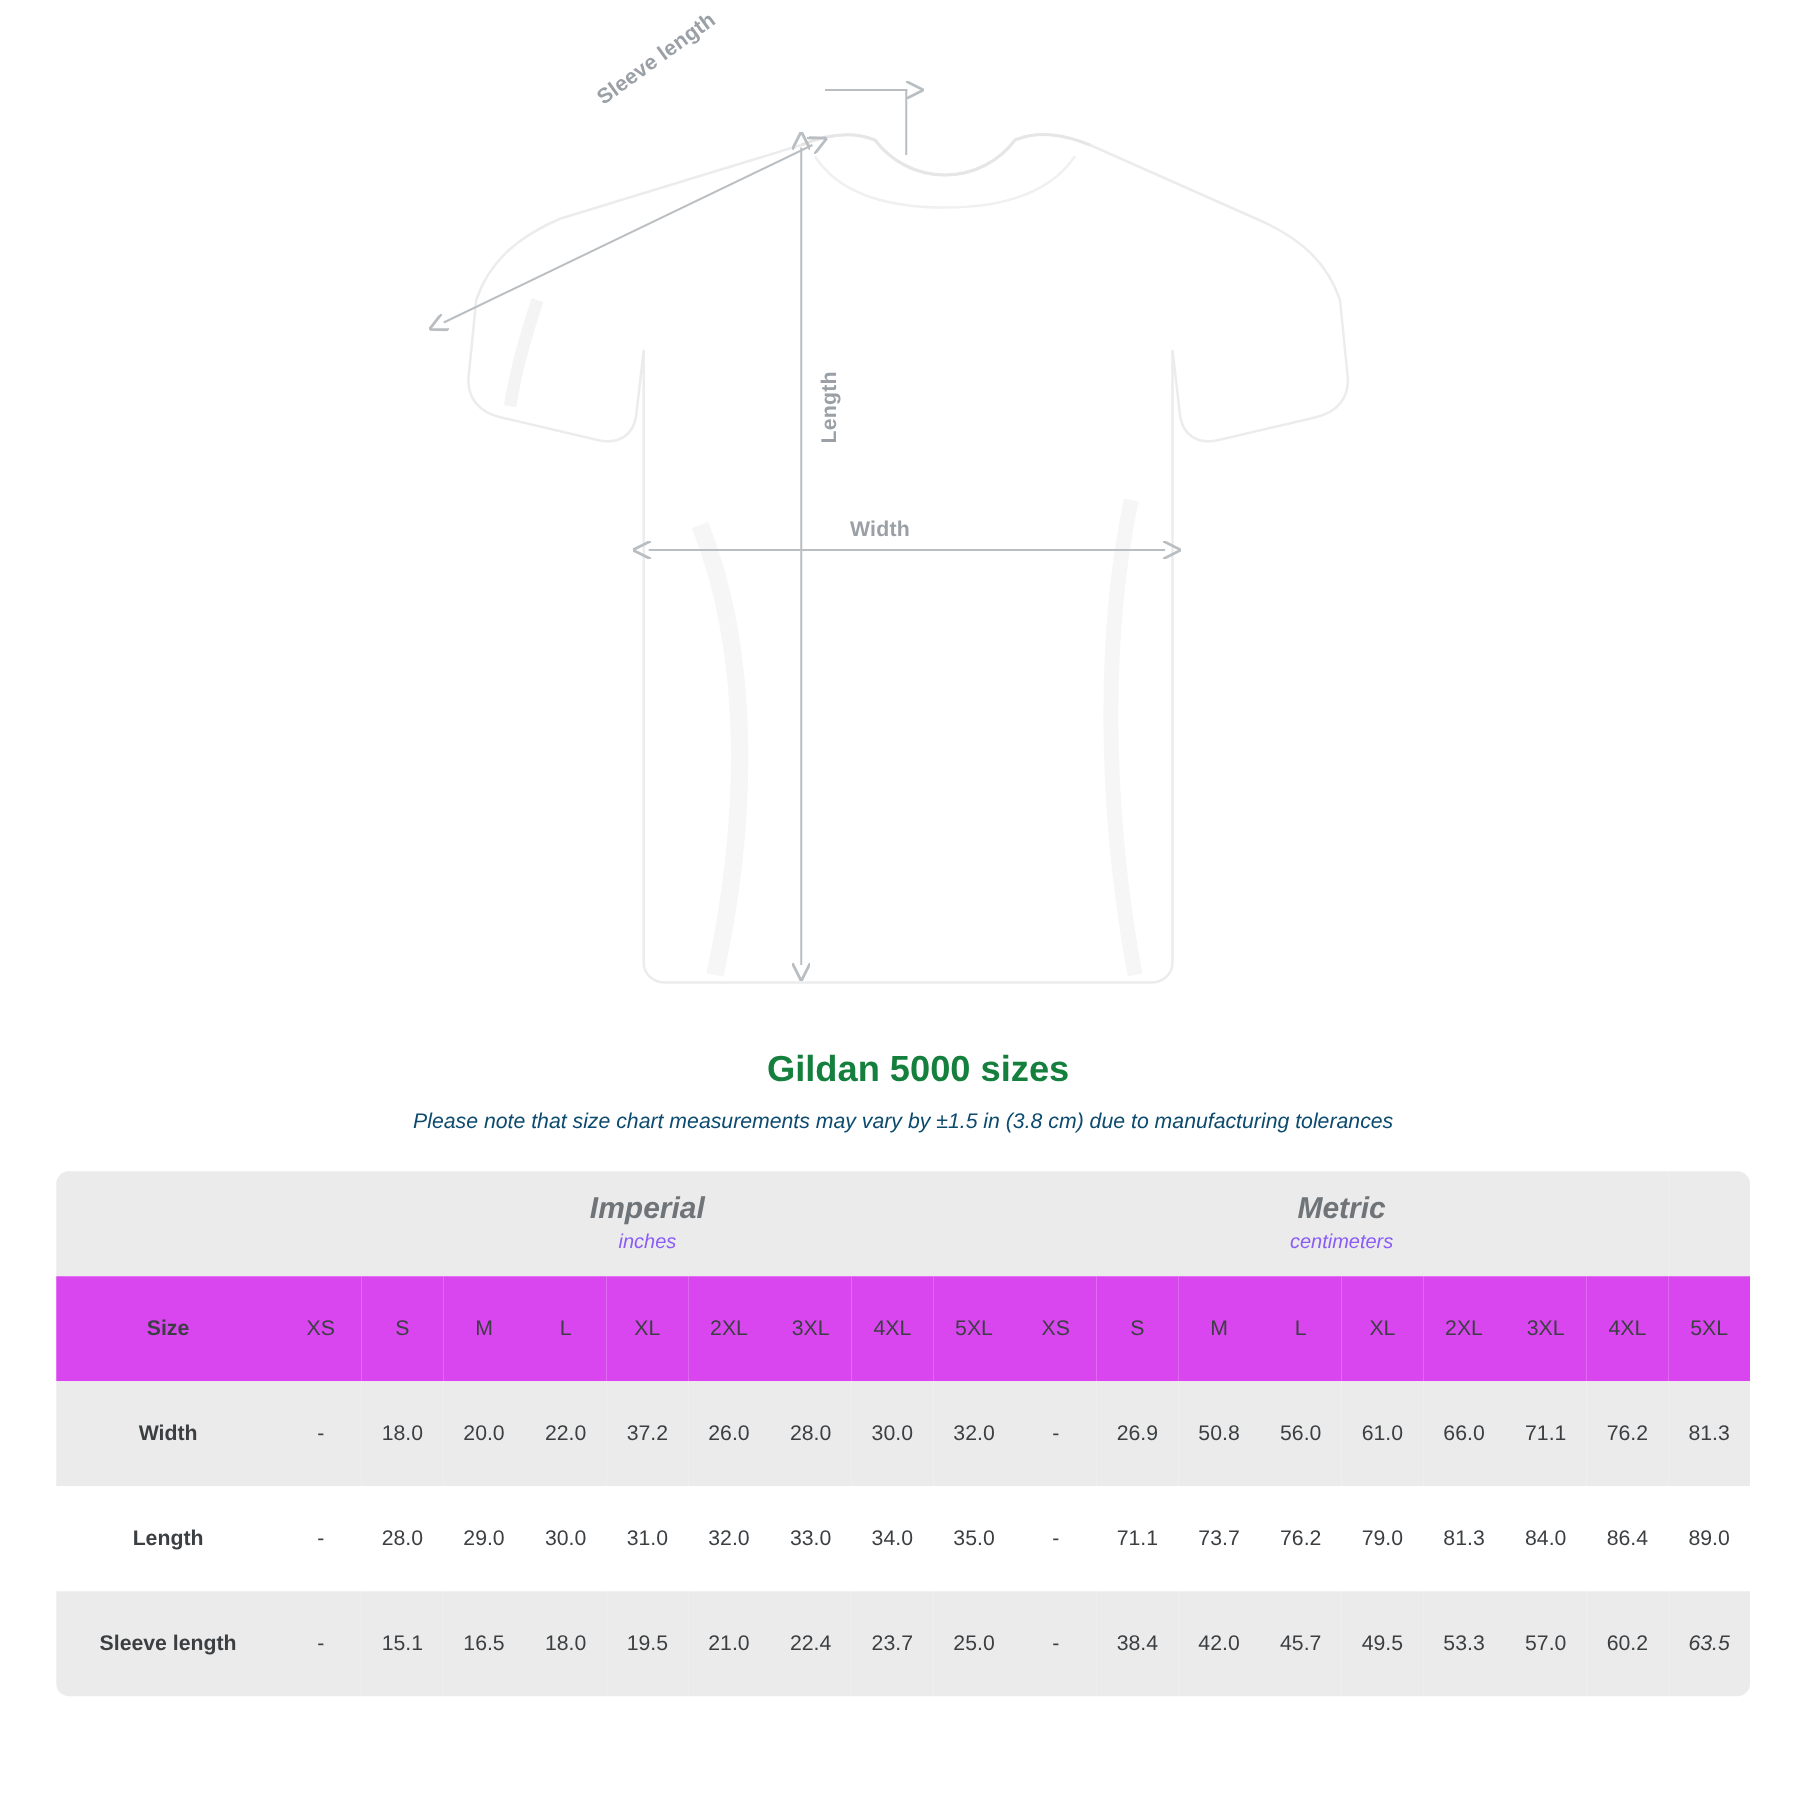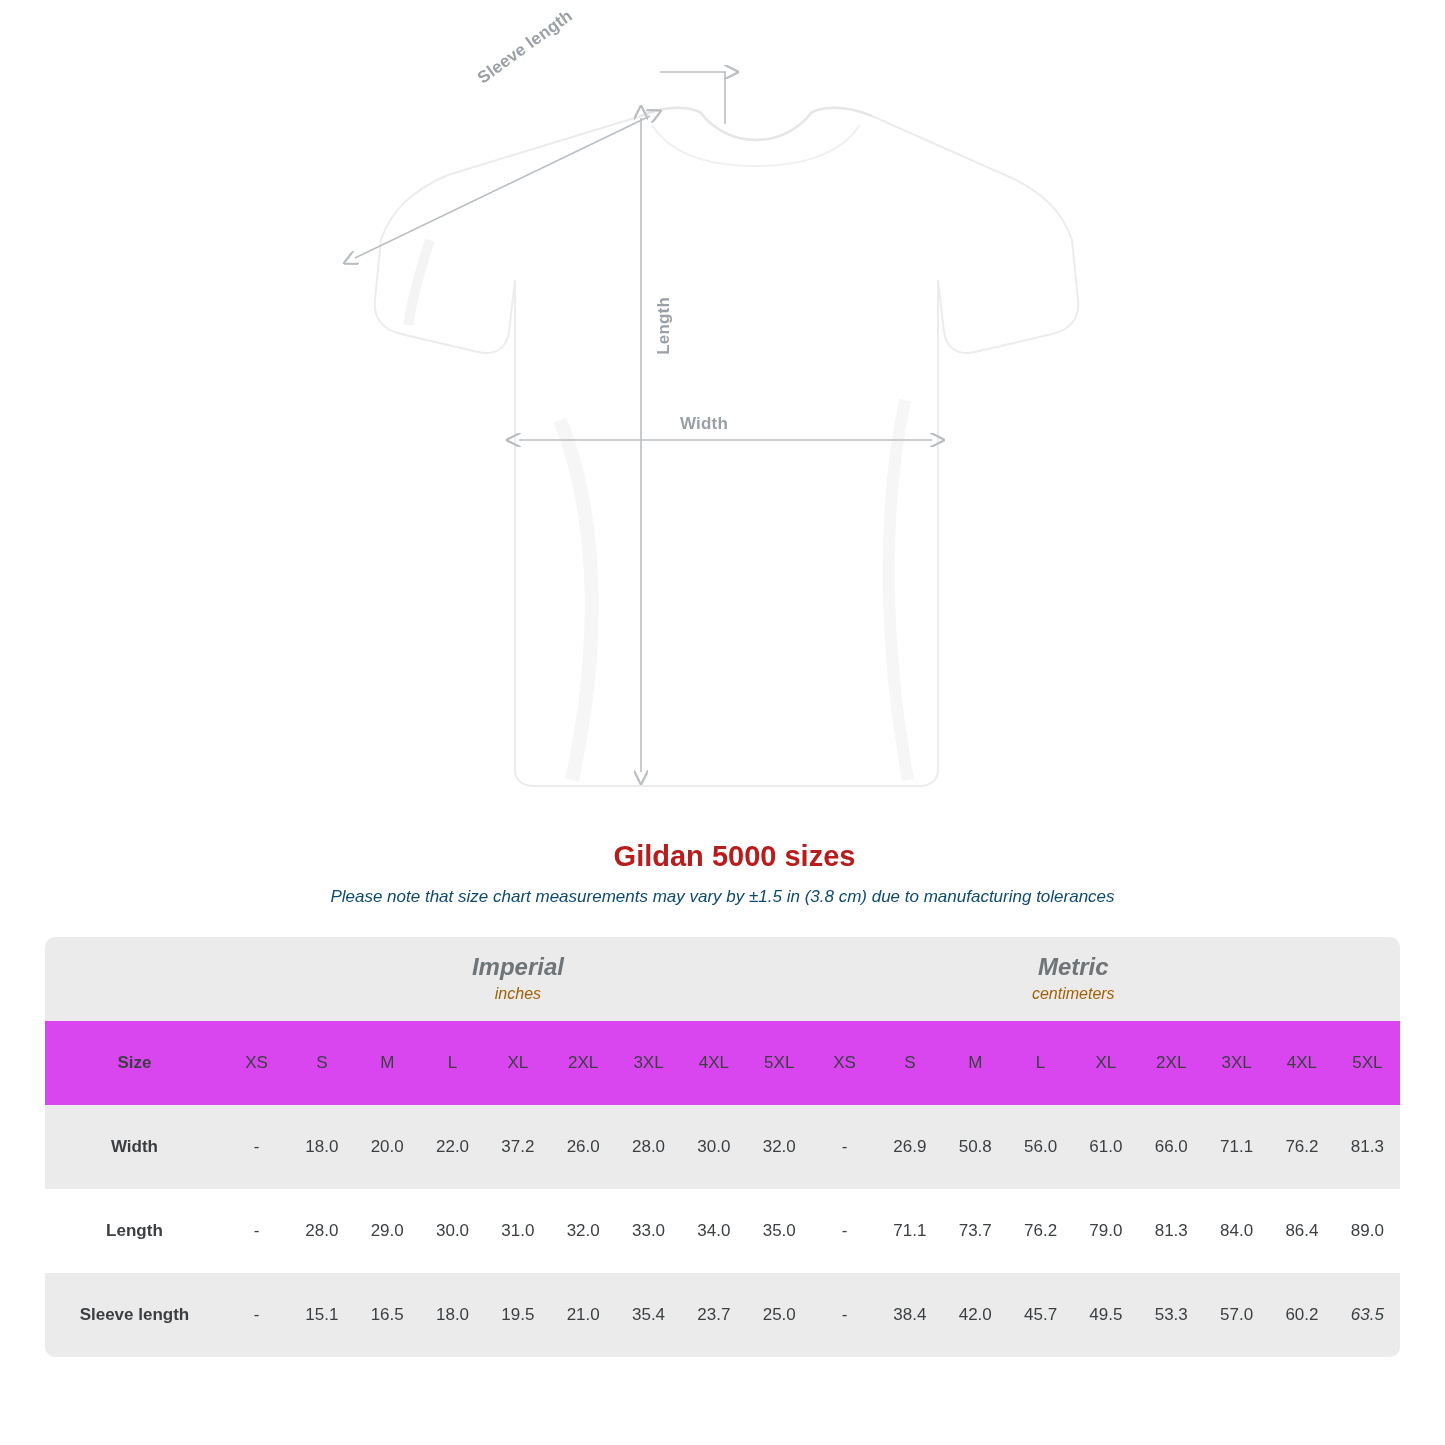--- a/index.html
+++ b/index.html
@@ -47,21 +47,21 @@
   }
 
   
   .title-block {
     text-align: center;
     margin-top: 10px;
   }
   .chart-title {
     font-size: 29px;
     font-weight: bold;
-    color: #b91c1c;
+    color: #15803d;
     margin: 0 0 14px 4px;
     padding-left: 20px;
   }
   .chart-note {
     font-size: 17px;
     font-style: italic;
     color: #0c4a6e;
     margin: 0;
   }
 
@@ -89,21 +89,21 @@
   .unit-name {
     font-size: 24px;
     font-style: italic;
     font-weight: bold;
     color: #6f7478;
     line-height: 1.25;
   }
   .unit-sub {
     font-size: 16px;
     font-style: italic;
-    color: #a16207;
+    color: #8b5cf6;
     line-height: 1.5;
   }
   .row-shade-dark td { background: #ebebeb; }
   .row-shade-light td { background: #ffffff; }
   .row-head-band td { background: #d946ef; }
   .band-top td { background: #ebebeb; }
 
   .col-label {
     font-weight: bold;
     color: #3b3f42;
@@ -285,21 +285,21 @@
         </tr>
 
         <tr class="row-shade-dark">
           <td class="col-label rounded-bl">Sleeve length</td>
           <td>-</td>
           <td>15.1</td>
           <td>16.5</td>
           <td>18.0</td>
           <td>19.5</td>
           <td>21.0</td>
-          <td>35.4</td>
+          <td>22.4</td>
           <td>23.7</td>
           <td>25.0</td>
           <td>-</td>
           <td>38.4</td>
           <td>42.0</td>
           <td>45.7</td>
           <td>49.5</td>
           <td>53.3</td>
           <td>57.0</td>
           <td>60.2</td>

